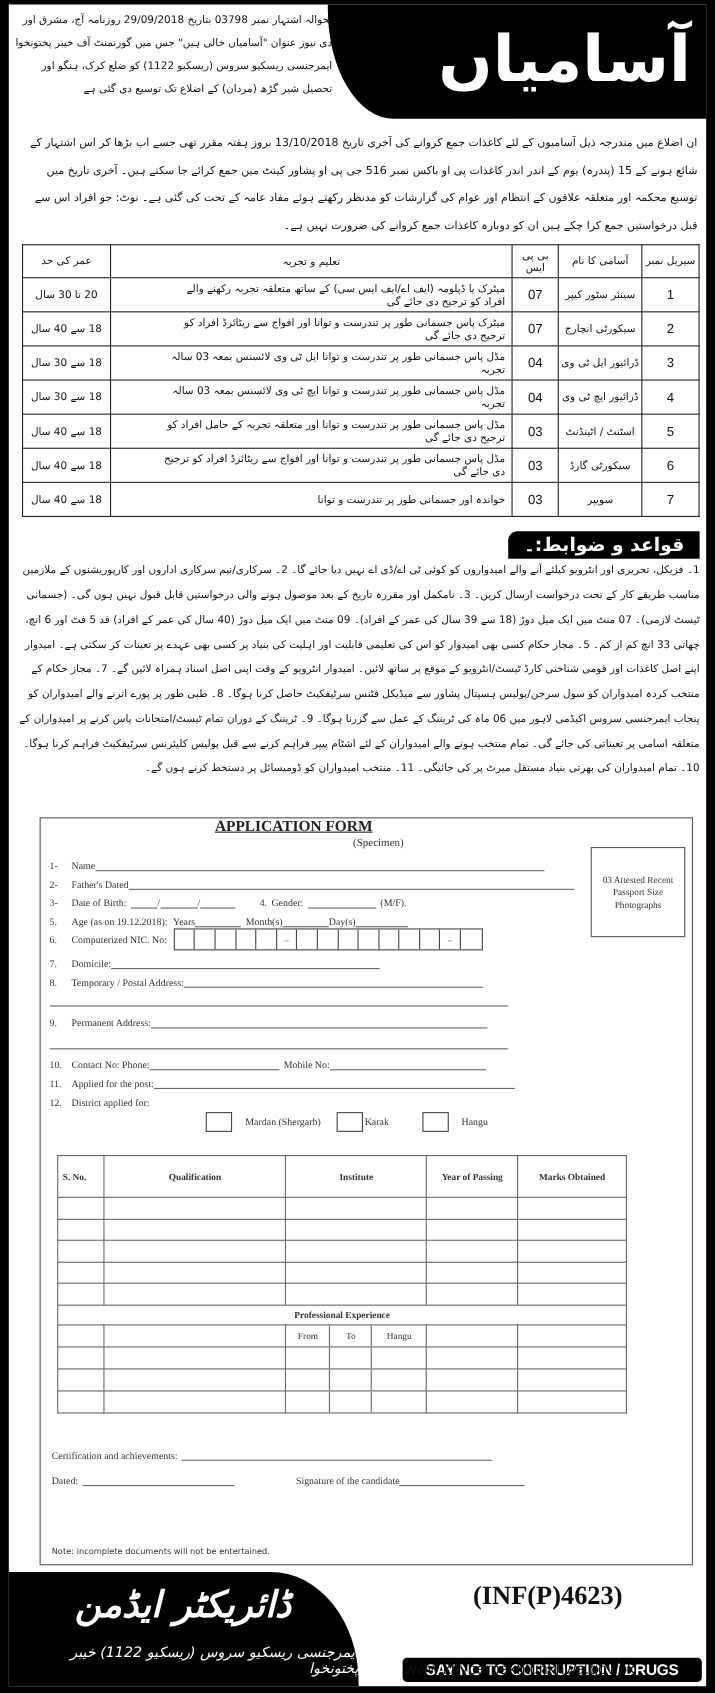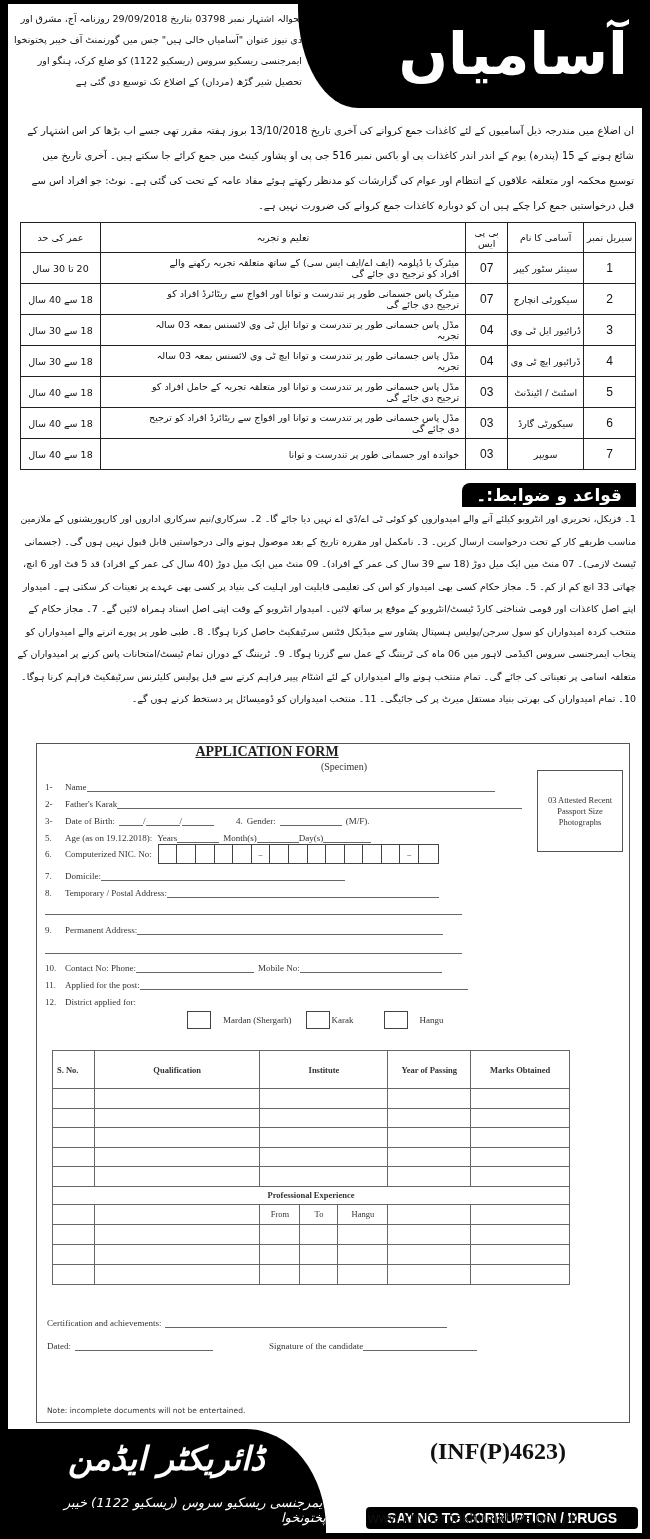--- a/index.html
+++ b/index.html
@@ -158,21 +158,21 @@
   <div class="form-sub">(Specimen)</div>
   <div class="photo">03 Attested Recent Passport Size Photographs</div>
 
   <div class="field" style="top:34px">
     <span class="num-lbl">1-</span>
     <span>Name</span>
     <span class="line" style="width:408px"></span>
   </div>
   <div class="field" style="top:51px">
     <span class="num-lbl">2-</span>
-    <span>Father's Karak</span>
+    <span>Father's Dated</span>
     <span class="line" style="width:405px"></span>
   </div>
   <div class="field" style="top:68px">
     <span class="num-lbl">3-</span>
     <span>Date of Birth:</span>
     <span class="line" style="width:24px;margin-left:4px"></span>/
     <span class="line" style="width:34px"></span>/
     <span class="line" style="width:32px"></span>
     <span style="margin-left:22px">4.</span>
     <span style="margin-left:4px">Gender:</span>

